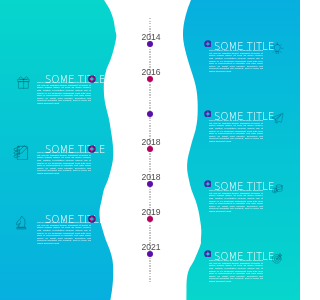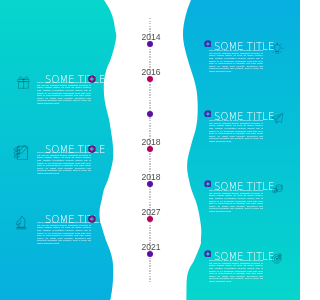--- a/index.html
+++ b/index.html
@@ -41,21 +41,21 @@
   <div class="dotline"></div>
   <div class="tl-year" style="top:31.60px"><span>2014</span></div>
   <div class="tl-dot" style="top: 40.65px; background: rgb(91, 15, 168);"></div>
   <div class="tl-year" style="top:66.60px"><span>2016</span></div>
   <div class="tl-dot" style="top: 75.65px; background: rgb(181, 0, 94);"></div>
   <div class="tl-dot" style="top: 110.65px; background: rgb(91, 15, 168);"></div>
   <div class="tl-year" style="top:136.60px"><span>2018</span></div>
   <div class="tl-dot" style="top: 145.65px; background: rgb(181, 0, 94);"></div>
   <div class="tl-year" style="top:171.60px"><span>2018</span></div>
   <div class="tl-dot" style="top: 180.65px; background: rgb(91, 15, 168);"></div>
-  <div class="tl-year" style="top:206.60px"><span>2027</span></div>
+  <div class="tl-year" style="top:206.60px"><span>2019</span></div>
   <div class="tl-dot" style="top: 215.65px; background: rgb(181, 0, 94);"></div>
   <div class="tl-year" style="top:241.60px"><span>2021</span></div>
   <div class="tl-dot" style="top: 250.65px; background: rgb(91, 15, 168);"></div>
   <div class="block">
     <div class="blk-title" style="left:45px;top:74.6px;">SOME TITLE</div>
     <div class="blk-body" style="left:37px;top:81.0px;width:54px;">Lorem ipsum dolor sit amet, consectetur adipiscing elit, sed do eiusmod tempor incididunt ut labore et dolore magna aliqua. Ut enim ad minim veniam, quis nostrud exercitation ullamco laboris nisi ut aliquip ex ea commodo consequat. Duis aute irure dolor in reprehenderit in voluptate velit esse cillum dolore eu fugiat nulla pariatur. Excepteur sint occaecat cupidatat non proident, sunt in culpa qui officia deserunt mollit.</div>
   </div>
   <div class="block">
     <div class="blk-title" style="left:45px;top:144.6px;">SOME TITLE</div>
     <div class="blk-body" style="left:37px;top:151.0px;width:54px;">Lorem ipsum dolor sit amet, consectetur adipiscing elit, sed do eiusmod tempor incididunt ut labore et dolore magna aliqua. Ut enim ad minim veniam, quis nostrud exercitation ullamco laboris nisi ut aliquip ex ea commodo consequat. Duis aute irure dolor in reprehenderit in voluptate velit esse cillum dolore eu fugiat nulla pariatur. Excepteur sint occaecat cupidatat non proident, sunt in culpa qui officia deserunt mollit.</div>

